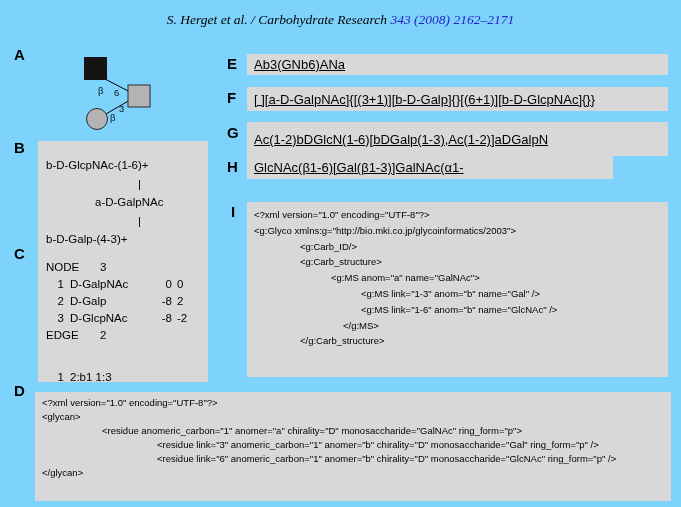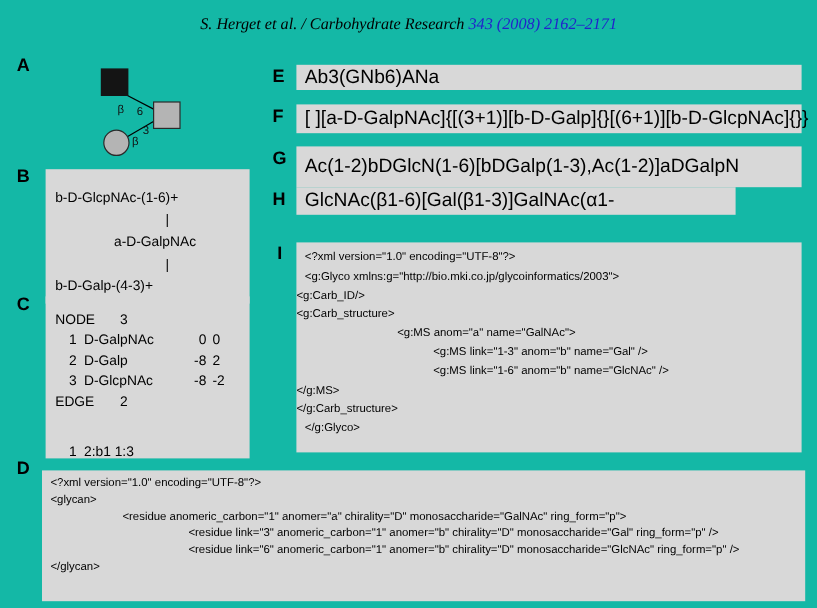--- a/index.html
+++ b/index.html
@@ -2,21 +2,21 @@
 <html><head>
 <meta charset="utf-8">
 <style>
   html, body { margin: 0; padding: 0; }
   body {
     width: 681px; height: 507px;
     background: #ffffff;
     font-family: "Liberation Sans", sans-serif;
     color: #000;
   }
-  .page { position: relative; width: 681px; height: 507px; overflow: hidden; background: #14b8a6; }
+  .page { position: relative; width: 681px; height: 507px; overflow: hidden; background: #7dd3fc; }
 
   .running-head {
     position: absolute; left: 0; top: 12px; width: 100%;
     text-align: center;
     font-family: "Liberation Serif", serif;
     font-style: italic; font-size: 13.5px;
   }
   .running-head .cite { color: #2222cc; }
 
   .plabel { position: absolute; font-weight: bold; font-size: 15px; line-height: 15px; }
@@ -34,32 +34,32 @@
   #box-e { left: 247px; top: 54px;  width: 421px; height: 21px; }
   #box-f { left: 247px; top: 87px;  width: 421px; height: 24px; }
   #box-g { left: 247px; top: 122px; width: 421px; height: 34px; }
   #box-h { left: 247px; top: 156px; width: 366px; height: 23px; }
   #box-i { left: 247px; top: 202px; width: 421px; height: 170px; padding-top: 5px; }
   #box-b { left: 38px;  top: 141px; width: 170px; height: 97px;  padding-top: 15px; }
   #box-c { left: 38px;  top: 247px; width: 170px; height: 123px; padding-top: 12px; }
   #box-d { left: 35px;  top: 392px; width: 636px; height: 105px; padding-top: 4px; }
 
   .seq {
-    font-size: 16px; line-height: 1; padding-left: 7px;
-    display: flex; align-items: center; height: 100%; white-space: nowrap;
+    font-size: 13px; line-height: 1; padding-left: 7px;
+    display: flex; align-items: center; height: 100%; white-space: nowrap; text-decoration: underline;
   }
 
   .xml-line { font-size: 9.5px; white-space: nowrap; }
   .i-line { line-height: 15.8px; }
   .d-line { line-height: 14px; }
 
   .ind-a { padding-left: 7px; }
-  .ind-b { }
+  .ind-b { padding-left: 53px; }
   .ind-c { padding-left: 84px; }
-  .ind-d { }
+  .ind-d { padding-left: 96px; }
   .ind-e { padding-left: 114px; }
   .ind-f { padding-left: 67px; }
   .ind-g { padding-left: 122px; }
 
   .b-line { font-size: 11.5px; line-height: 18.5px; white-space: pre; }
   .pb0 { padding-left: 8px; }
   .pb1 { padding-left: 100px; }
   .pb2 { padding-left: 57px; }
 
   .c-row { font-size: 11.5px; line-height: 17px; white-space: pre; }
@@ -147,16 +147,15 @@
   <div class="gbox" id="box-i">
     <div class="xml-line i-line ind-a">&lt;?xml version="1.0" encoding="UTF-8"?&gt;</div>
     <div class="xml-line i-line ind-a">&lt;g:Glyco xmlns:g="http://bio.mki.co.jp/glycoinformatics/2003"&gt;</div>
     <div class="xml-line i-line ind-b">&lt;g:Carb_ID/&gt;</div>
     <div class="xml-line i-line ind-b">&lt;g:Carb_structure&gt;</div>
     <div class="xml-line i-line ind-c">&lt;g:MS anom="a" name="GalNAc"&gt;</div>
     <div class="xml-line i-line ind-e">&lt;g:MS link="1-3" anom="b" name="Gal" /&gt;</div>
     <div class="xml-line i-line ind-e">&lt;g:MS link="1-6" anom="b" name="GlcNAc" /&gt;</div>
     <div class="xml-line i-line ind-d">&lt;/g:MS&gt;</div>
     <div class="xml-line i-line ind-b">&lt;/g:Carb_structure&gt;</div>
-    <div class="xml-line i-line ind-a">&lt;/g:Glyco&gt;</div>
   </div>
 
 </div>
 
 </body></html>

